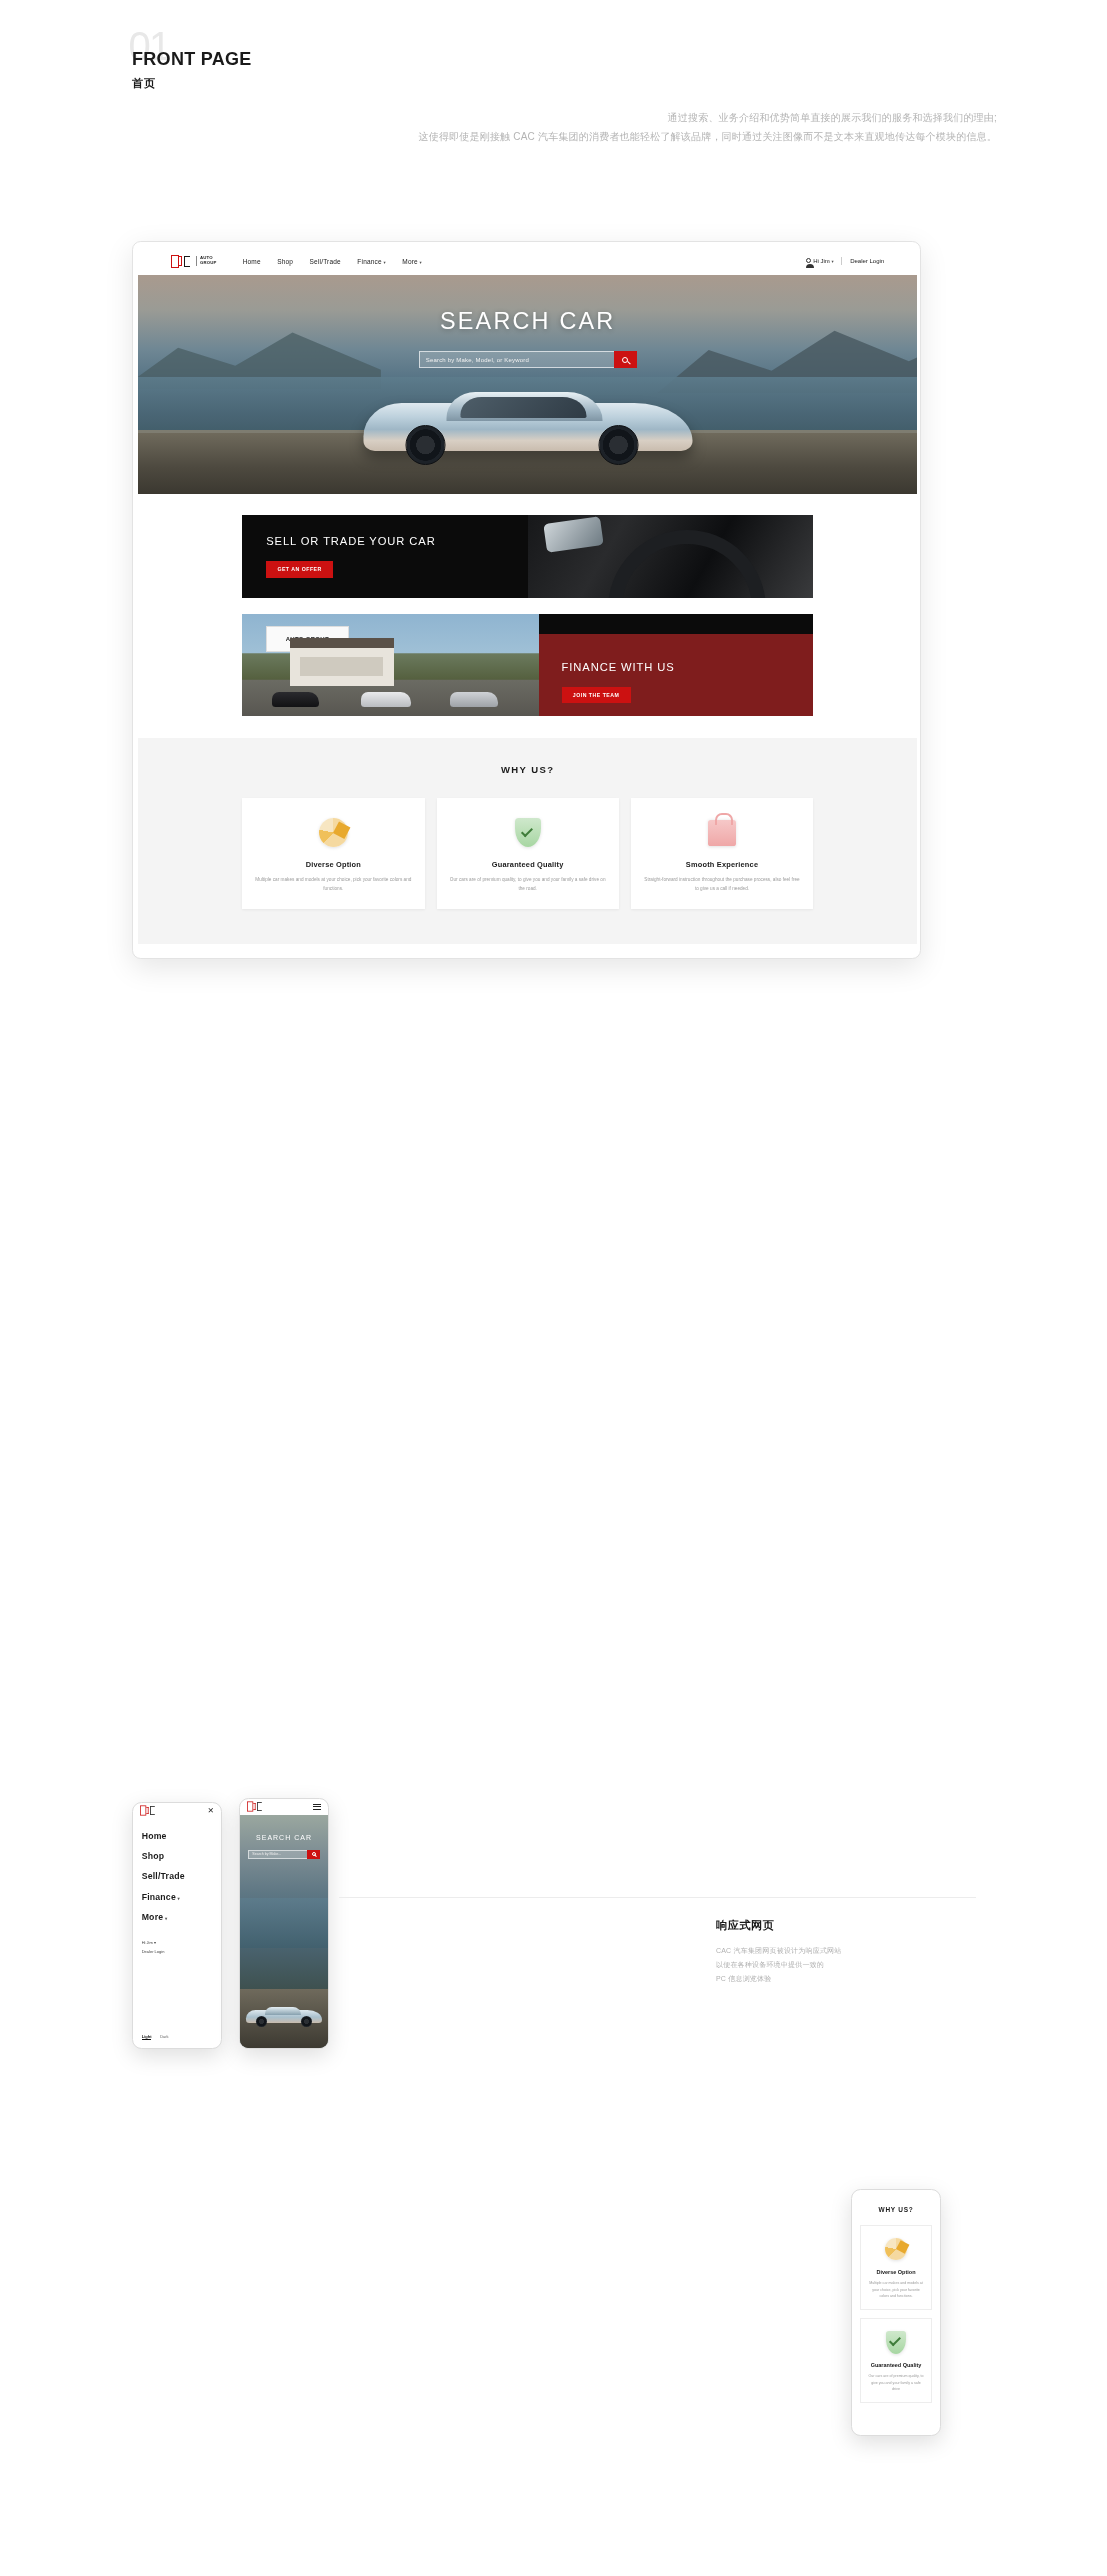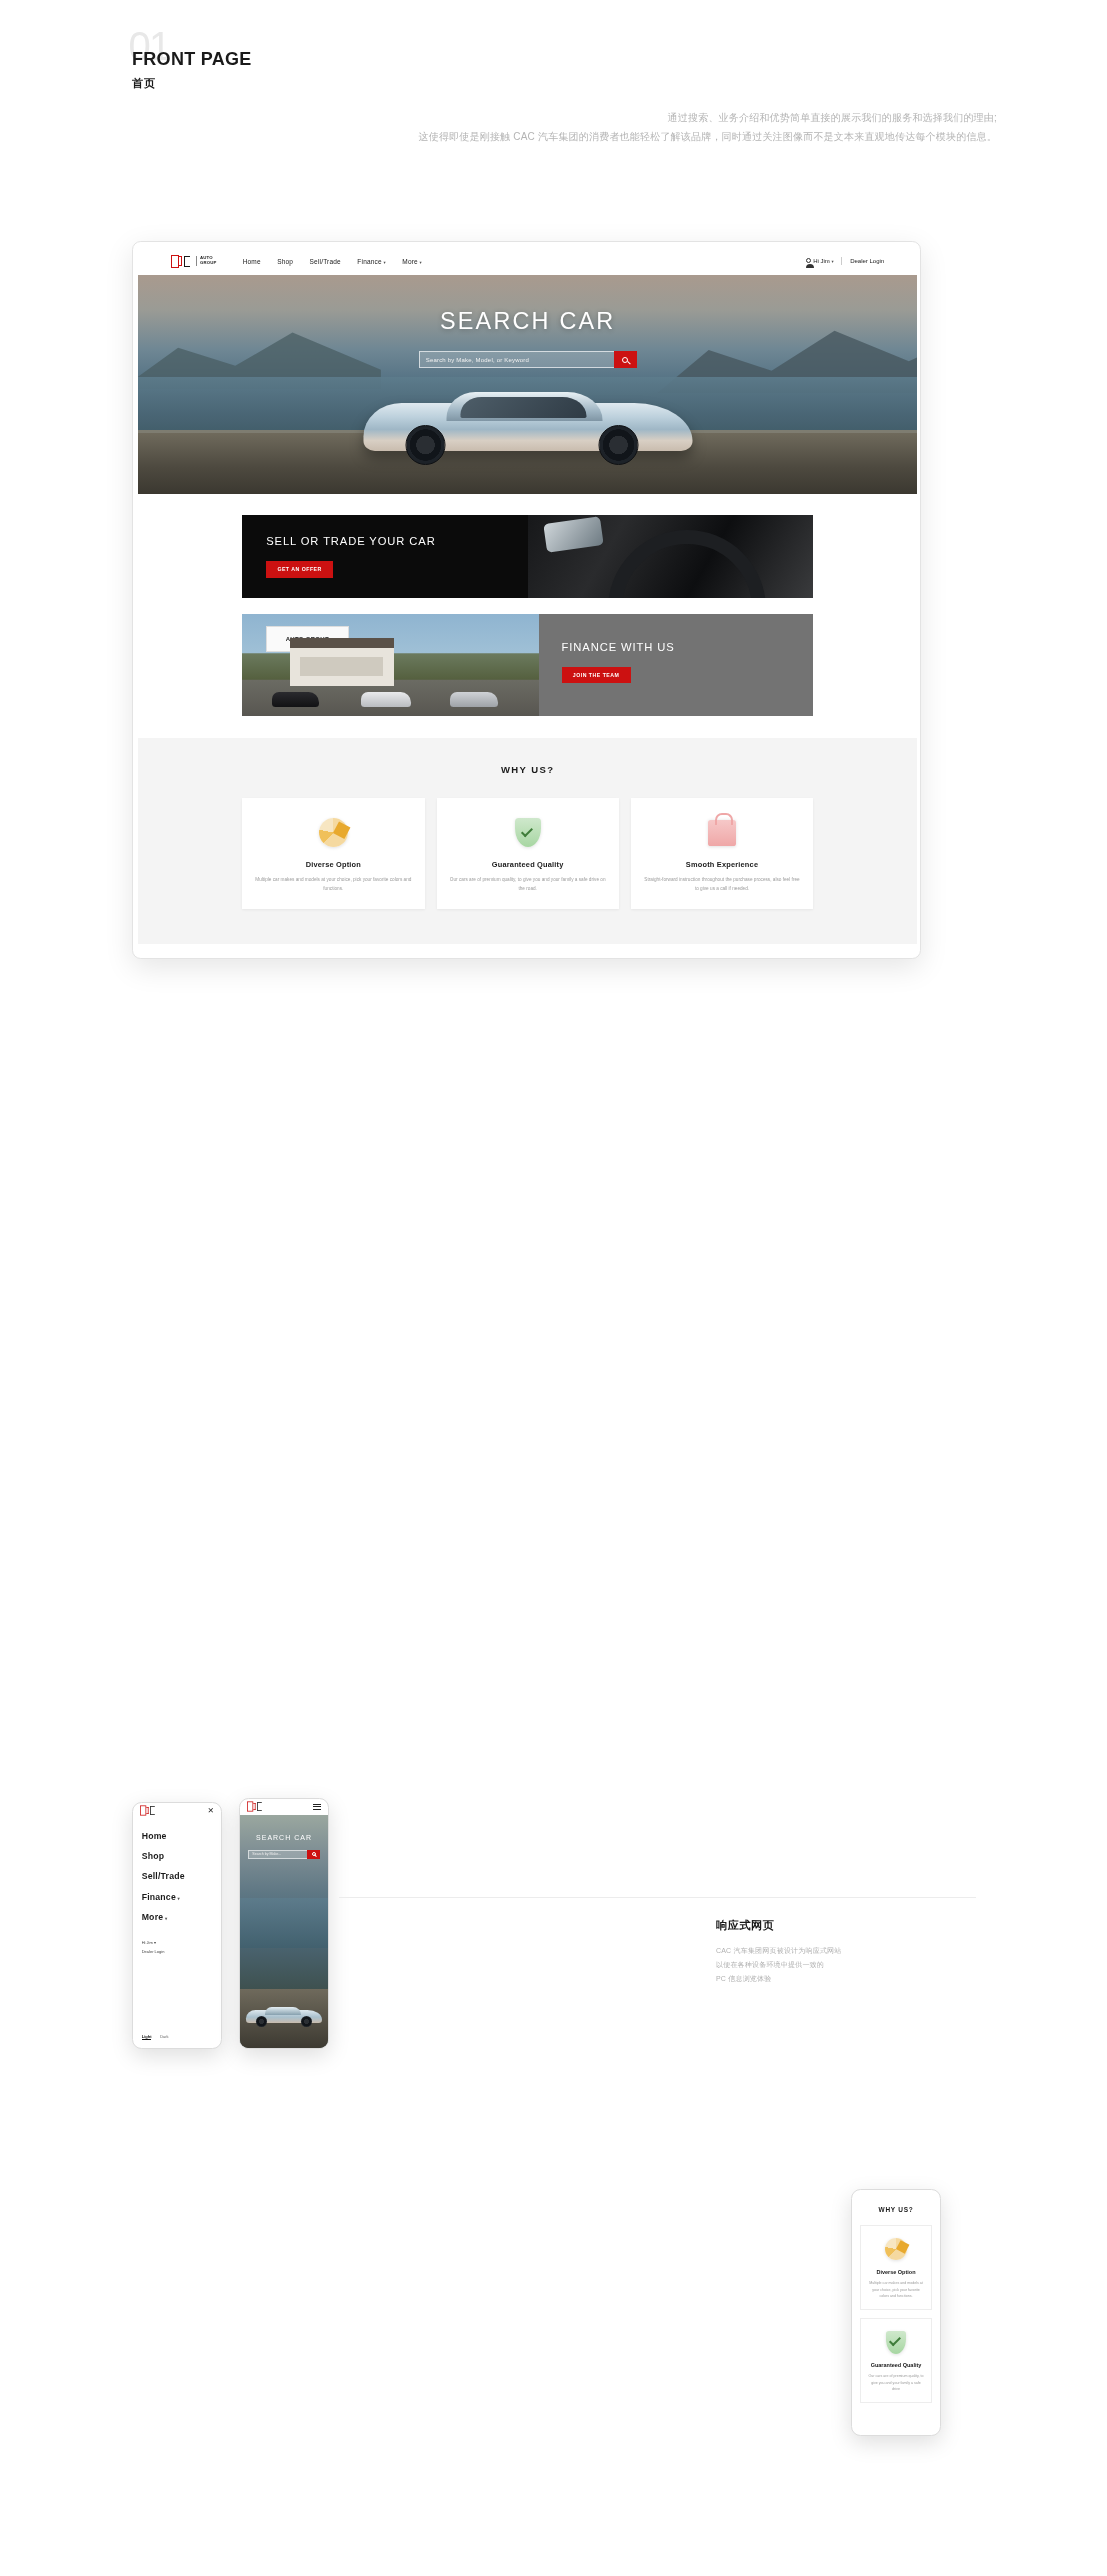--- a/index.html
+++ b/index.html
@@ -129,21 +129,21 @@
 
   .promo2 { margin-top: 15.6px; height: 102px; display:flex; overflow:hidden; background:#0b0b0b; }
   .promo2 .pic2 { width: 52%; position:relative; background: linear-gradient(to bottom,#8fb4d0 0%, #9fc0d6 38%, #6b7a5e 39%, #55603f 64%, #6b6b63 65%, #585651 100%); }
   .promo2 .bldg { position:absolute; left:16%; top:24%; width:104px; height:48px; background:#e8e4dc; border-top: 10.4px solid #5a5148; }
   .promo2 .bldg::after { content:''; position:absolute; left:10.4px; top:8.7px; width:83px; height:19px; background:#cfcabf; }
   .promo2 .signbd { position:absolute; left:8%; top:12%; width:83px; height:26px; background:#fafafa; border:1.7px solid #ddd; display:flex; align-items:center; justify-content:center; font-size:6px; font-weight:800; color:#222; letter-spacing:0.3px; }
   .promo2 .car-a, .promo2 .car-b, .promo2 .car-c { position:absolute; bottom:8.7px; height:15.6px; border-radius:7px 10.4px 3.5px 3.5px; }
   .promo2 .car-a { left:10%; width:47px; background:linear-gradient(#2a2a2e,#121214); }
   .promo2 .car-b { left:40%; width:50px; background:linear-gradient(#e9eaec,#b9bcc0); }
   .promo2 .car-c { left:70%; width:48px; background:linear-gradient(#cfd2d6,#9ea2a7); }
-  .promo2 .copy2 { width:48%; background:#737373; padding: 26px 0 0 22.5px; }
+  .promo2 .copy2 { width:48%; background:#7f1d1d; padding: 26px 0 0 22.5px; margin-top: 20px; }
   .promo2 .copy2 h3 { font-size: 11.2px; font-weight: 400; color:#fff; letter-spacing:0.9px; line-height:1.35; }
 
   .whyus { margin-top: 22.5px; background:#f4f4f4; padding: 26px 0 35px; }
   .whyus h2 { text-align:center; font-size: 9.5px; font-weight:700; letter-spacing:1.4px; color:#1a1a1a; }
   .cards { display:flex; gap: 12px; width: 571px; margin: 22.5px auto 0; }
   .card { flex:1; background:#fff; padding: 17.3px 12px 15.6px; text-align:center; box-shadow:0 0.9px 2.6px rgba(0,0,0,.06); }
   .card .ico { height: 35px; display:flex; align-items:center; justify-content:center; margin-bottom:10.4px; }
   .card h4 { font-size: 7.4px; font-weight:700; color:#1a1a1a; margin-bottom: 7px; letter-spacing:0.2px; }
   .card p { font-size: 4.7px; line-height:1.85; color:#9b9b9b; }
 

